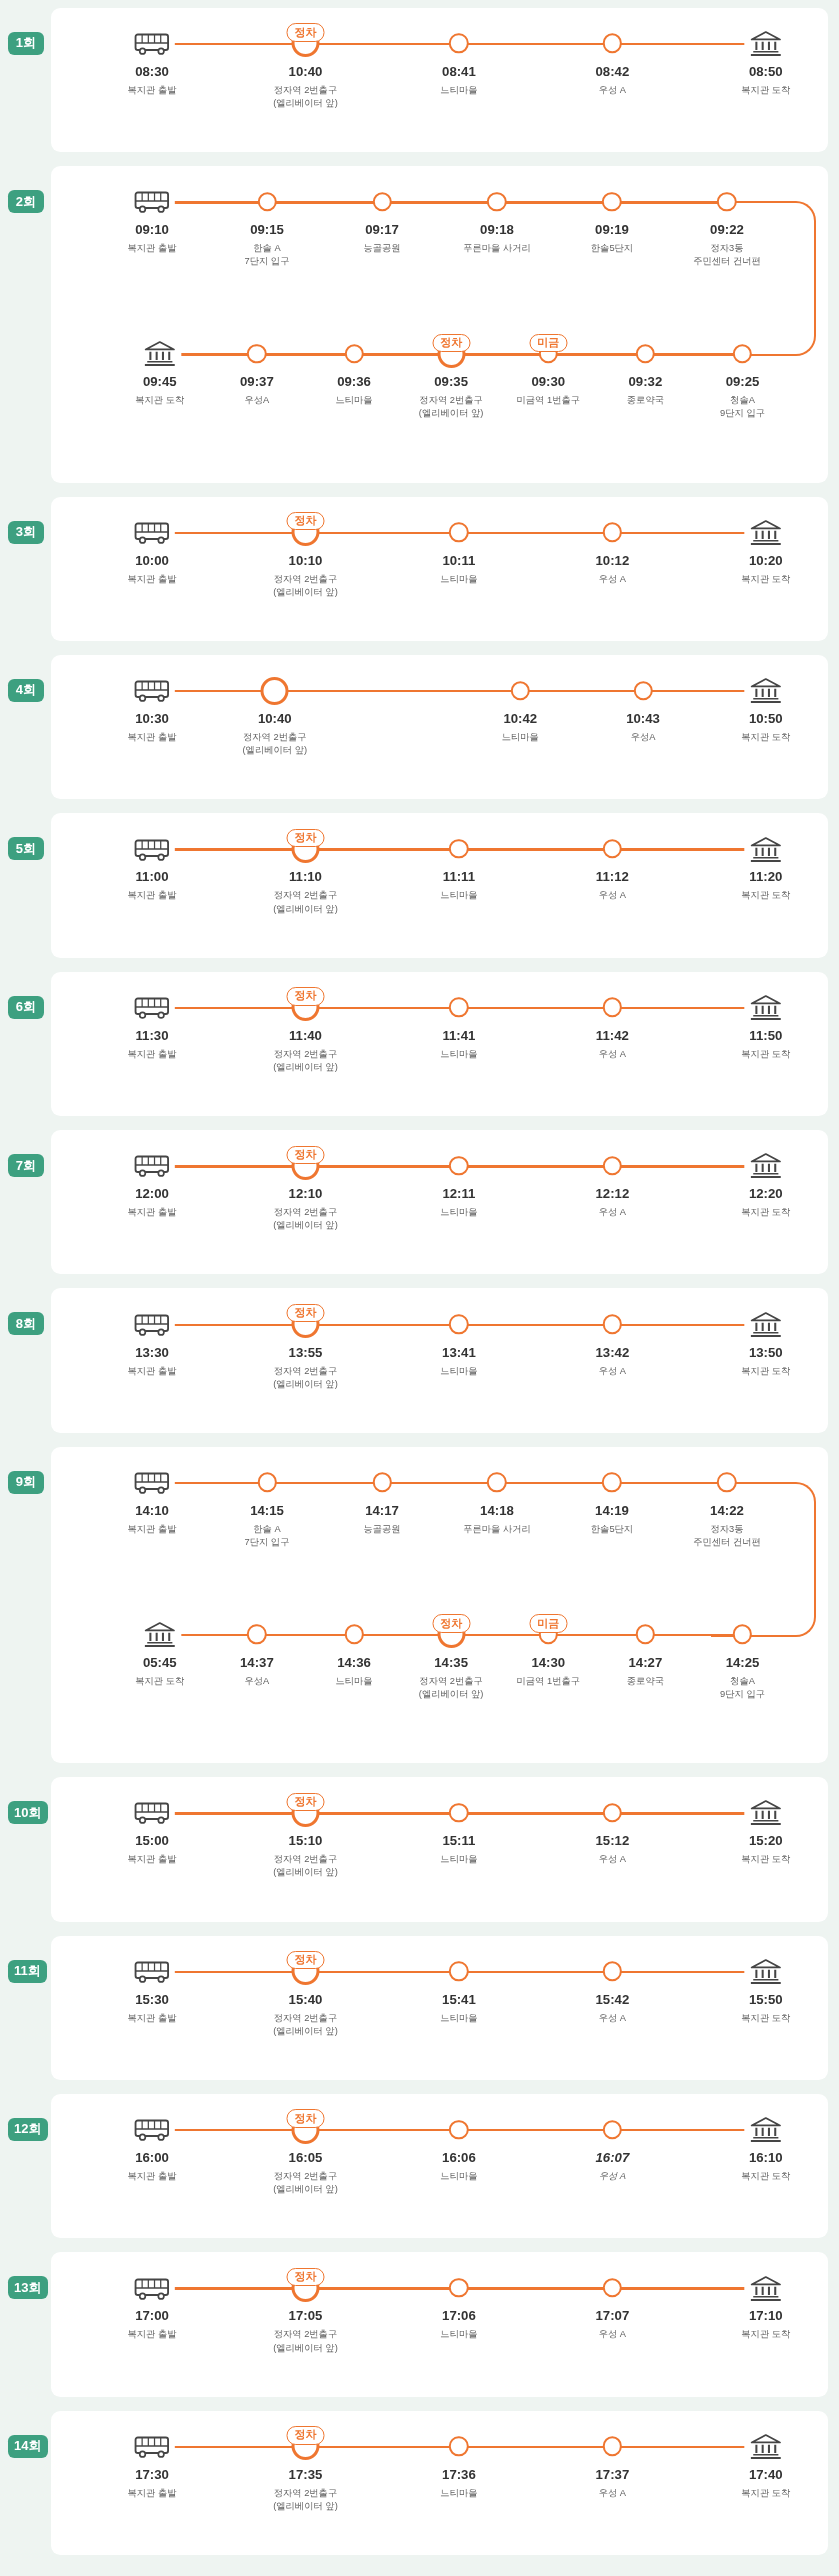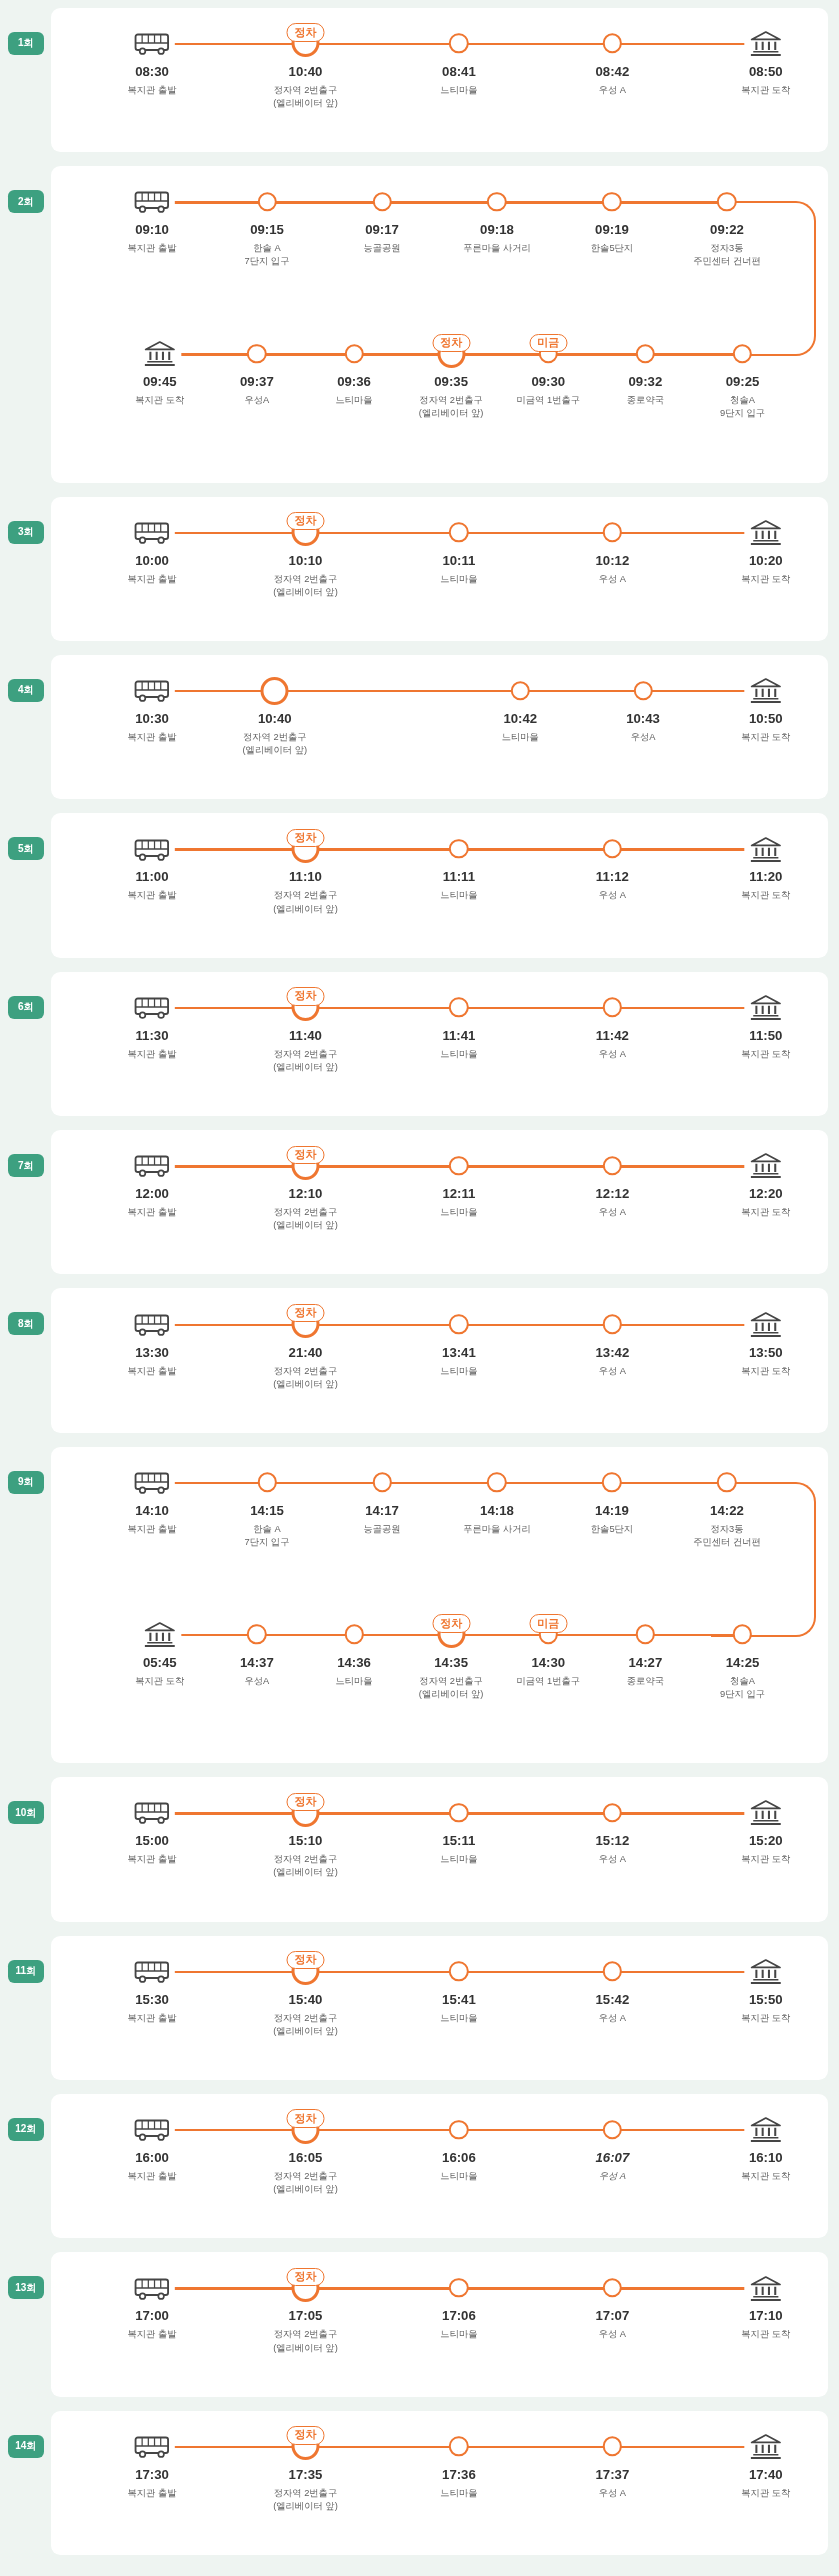--- a/index.html
+++ b/index.html
@@ -6,21 +6,21 @@
   html,body { width:839px; }
   body {
     background: var(--bg, #eef4f1);
     font-family: "Liberation Sans", sans-serif;
     -webkit-font-smoothing: antialiased;
   }
   .schedule { padding: 7.8px 0 3.1px; }
   .round-row { position:relative; padding: 0 11px 0 51px; margin-bottom: 14px; }
   .round-badge {
     position:absolute; left:7.8px; top:24px; min-width:36px; height:23px;
-    background: var(--teal, #3da080); color:#fff; font-size:10px; font-weight:700;
+    background: var(--teal, #3da080); color:#fff; font-size:13px; font-weight:700;
     border-radius:6.2px; display:flex; align-items:center; justify-content:center; padding:0 6.2px;
     z-index:4;
   }
   .card { position:relative; background: var(--card, #ffffff); border-radius:9.3px; padding:6.2px 0; }
   .line { position:relative; height:132px; }
   .card.double .line { height:152px; }
   .track { position:absolute; top:29px; height:2.3px; background: var(--orange, #ef7630); z-index:1; }
   .stop { position:absolute; top:0; bottom:0; width:109px; transform:translateX(-50%); text-align:center; z-index:2; }
   .marker { position:absolute; top:29.5px; left:50%; transform:translate(-50%,-50%); }
   .circle { width:19.4px; height:19.4px; border:2.3px solid var(--orange, #ef7630); border-radius:50%; background:#fff; display:block; }
@@ -460,21 +460,21 @@
                 <line x1="34.5" y1="4" x2="34.5" y2="15" stroke="#454545" stroke-width="1.6"></line>
                 <circle cx="11" cy="25.5" r="3.6" fill="#fff" stroke="#454545" stroke-width="2.2"></circle>
                 <circle cx="35" cy="25.5" r="3.6" fill="#fff" stroke="#454545" stroke-width="2.2"></circle>
               </svg></span>
             <div class="time">13:30</div>
             <div class="name">복지관 출발</div>
           </div>
           <div class="stop" style="left: 32.75%;">
             <span class="marker circle major"></span>
             <span class="pill">정차</span>
-            <div class="time">21:40</div>
+            <div class="time">13:55</div>
             <div class="name">정자역 2번출구<br>(엘리베이터 앞)</div>
           </div>
           <div class="stop" style="left: 52.5%;">
             <span class="marker circle"></span>
             <div class="time">13:41</div>
             <div class="name">느티마을</div>
           </div>
           <div class="stop" style="left: 72.25%;">
             <span class="marker circle"></span>
             <div class="time">13:42</div>

